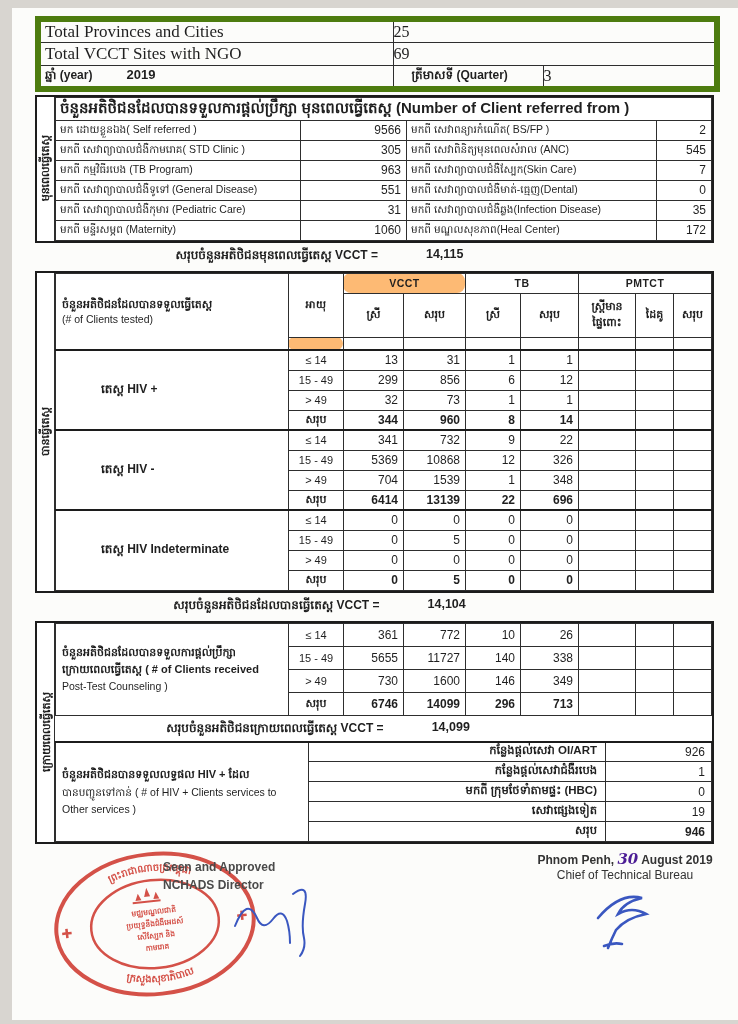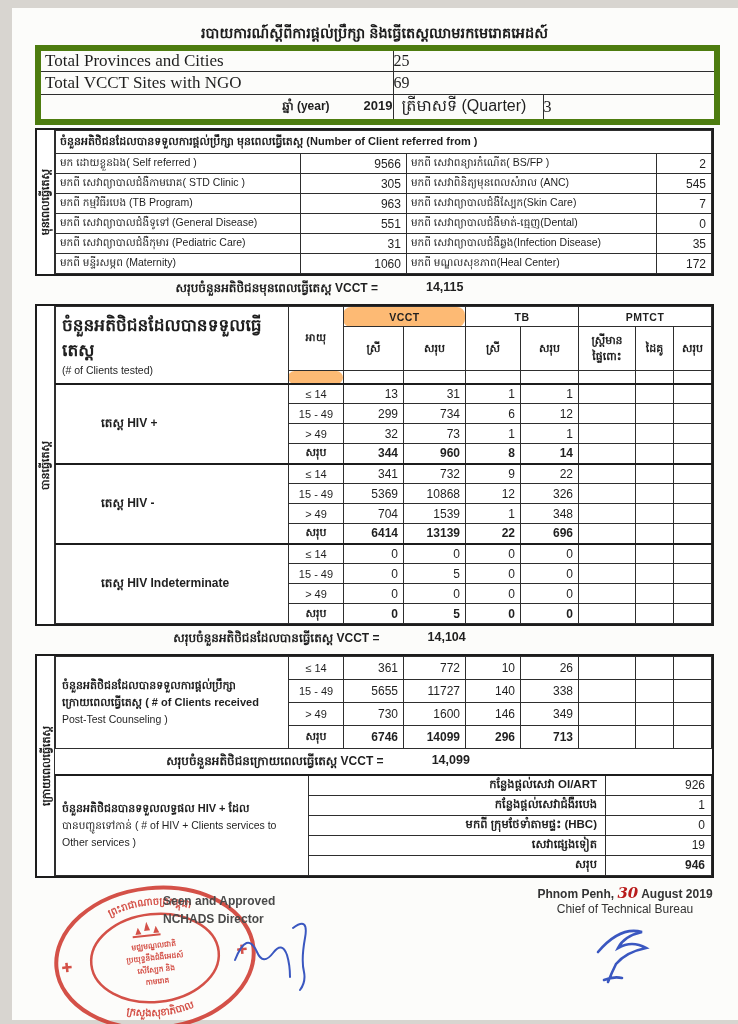--- a/index.html
+++ b/index.html
@@ -15,45 +15,45 @@
   .title-2 { font-size:13.5px; margin-top:9px; margin-bottom:10px; }
 
   table { border-collapse:collapse; table-layout:fixed; }
   td { border:1px solid #2e2e2e; font-size:11px; overflow:hidden; white-space:nowrap; }
 
   
   .tbl-totals { width:679px; border:6px solid #4d7c0f; }
   .tbl-totals td { height:23px; }
   .lbl-serif { font-family:"Liberation Serif","DejaVu Serif",serif; font-size:17px; padding-left:4px; }
   .val-serif { font-family:"Liberation Serif","DejaVu Serif",serif; font-size:16px; text-align:left; }
-  .year-cell { font-weight:700; font-size:12px; padding-left:4px;text-align:right; }
+  .year-cell { font-weight:700; font-size:12px; padding-left:4px; }
   .year-cell .yr { margin-left:34px; font-size:13px; }
-  .q-lbl { font-weight:400; font-size:16px; padding-left:8px; }
+  .q-lbl { font-weight:700; font-size:12px; padding-left:18px; }
 
   
   .sect { display:flex; border:2px solid #1c1c1c; margin-top:3px; background:#fff; }
   .side { width:22px; border-right:1px solid #2e2e2e; display:flex; align-items:center; justify-content:center; }
   .side span { writing-mode:vertical-rl; transform:rotate(180deg); font-weight:700; font-size:11px; white-space:nowrap; }
 
   
   .tbl-ref { width:656px; }
   .tbl-ref td { height:20px; padding:0 4px; }
-  .tbl-ref .hd { font-weight:700; font-size:11px; height:23px; }
+  .tbl-ref .hd { font-weight:700; font-size:15px; height:23px; }
   .tbl-ref .l { font-size:10.5px; }
   .tbl-ref .v { text-align:right; font-size:12px; padding-right:5px; }
 
   .summary { width:679px; display:flex; justify-content:center; gap:48px;
     font-weight:700; font-size:12px; padding:4px 0 3px 0; transform:translateX(-55px); }
   .summary .sv { font-size:12.5px; }
 
   
   .tbl-test { width:656px; }
   .tbl-test td { text-align:center; }
   .tbl-test .corner { text-align:left; padding:4px 6px; white-space:normal; }
-  .tbl-test .corner .kh { font-weight:700; font-size:17px; }
+  .tbl-test .corner .kh { font-weight:700; font-size:11px; }
   .tbl-test .corner .en { font-size:10.5px; }
   .tbl-test .ghead { font-weight:700; font-size:10.5px; height:20px; letter-spacing:.5px; }
   .tbl-test .sub { font-weight:700; font-size:11px; height:44px; white-space:normal; }
   .tbl-test .thin td { height:13px; }
   .tbl-test .shade { background:#fdba74;border-radius:8px; }
   .tbl-test .glabel { text-align:left; padding-left:45px; font-weight:700; font-size:12px; }
   .tbl-test .age { font-size:11px; height:20px; }
   .tbl-test .num { text-align:right; padding-right:5px; font-size:12px; }
   .tbl-test .tot td { font-weight:700; }
   .grp-top td, td.grp-top { border-top:2px solid #1c1c1c; }
@@ -76,29 +76,28 @@
   .tbl-refout .v { text-align:right; font-size:12px; padding-right:6px; }
   .tbl-refout .totv { font-weight:700; }
 
   
   .footer { position:relative; height:160px; margin-top:4px; }
   .stamp { position:absolute; left:14px; top:2px; transform:rotate(-6deg); opacity:.88; }
   .approved { position:absolute; left:128px; top:10px; font-size:12px; color:#4a4a4a; font-weight:700; line-height:1.5; }
   .sig-left { position:absolute; left:196px; top:38px; }
   .right-block { position:absolute; left:462px; top:2px; width:256px; text-align:center; font-size:12px; color:#333; }
   .right-block .date { font-weight:600; }
-  .hand { color:#b91c1c; font-family:"DejaVu Serif","Liberation Serif",serif; font-style:italic; font-size:15px; }
+  .hand { color:#4c1d95; font-family:"DejaVu Serif","Liberation Serif",serif; font-style:italic; font-size:15px; }
   .sig-right { margin:2px auto 0 auto; display:block; }
 </style>
 </head>
 <body>
 
 <div class="sheet">
 
-  <div class="title title-1">របាយការណ៍ស្តីពីការផ្តល់ប្រឹក្សា និងធ្វើតេស្តឈាមរកមេរោគអេដស៍</div>
 
   <table class="tbl-totals">
     <colgroup>
         <col style="width:355px">
         <col style="width:150px">
         <col style="width:174px">
       </colgroup>
     <tbody>
         <tr>
       <td class="lbl-serif">Total Provinces and Cities</td>
@@ -230,21 +229,21 @@
             <td class="num">31</td>
         <td class="num">1</td>
             <td class="num">1</td>
         <td></td>
             <td></td>
             <td></td>
       </tr>
       <tr>
         <td class="age">15 - 49</td>
         <td class="num">299</td>
-            <td class="num">734</td>
+            <td class="num">856</td>
         <td class="num">6</td>
             <td class="num">12</td>
         <td></td>
             <td></td>
             <td></td>
       </tr>
       <tr>
         <td class="age">&gt; 49</td>
         <td class="num">32</td>
             <td class="num">73</td>

